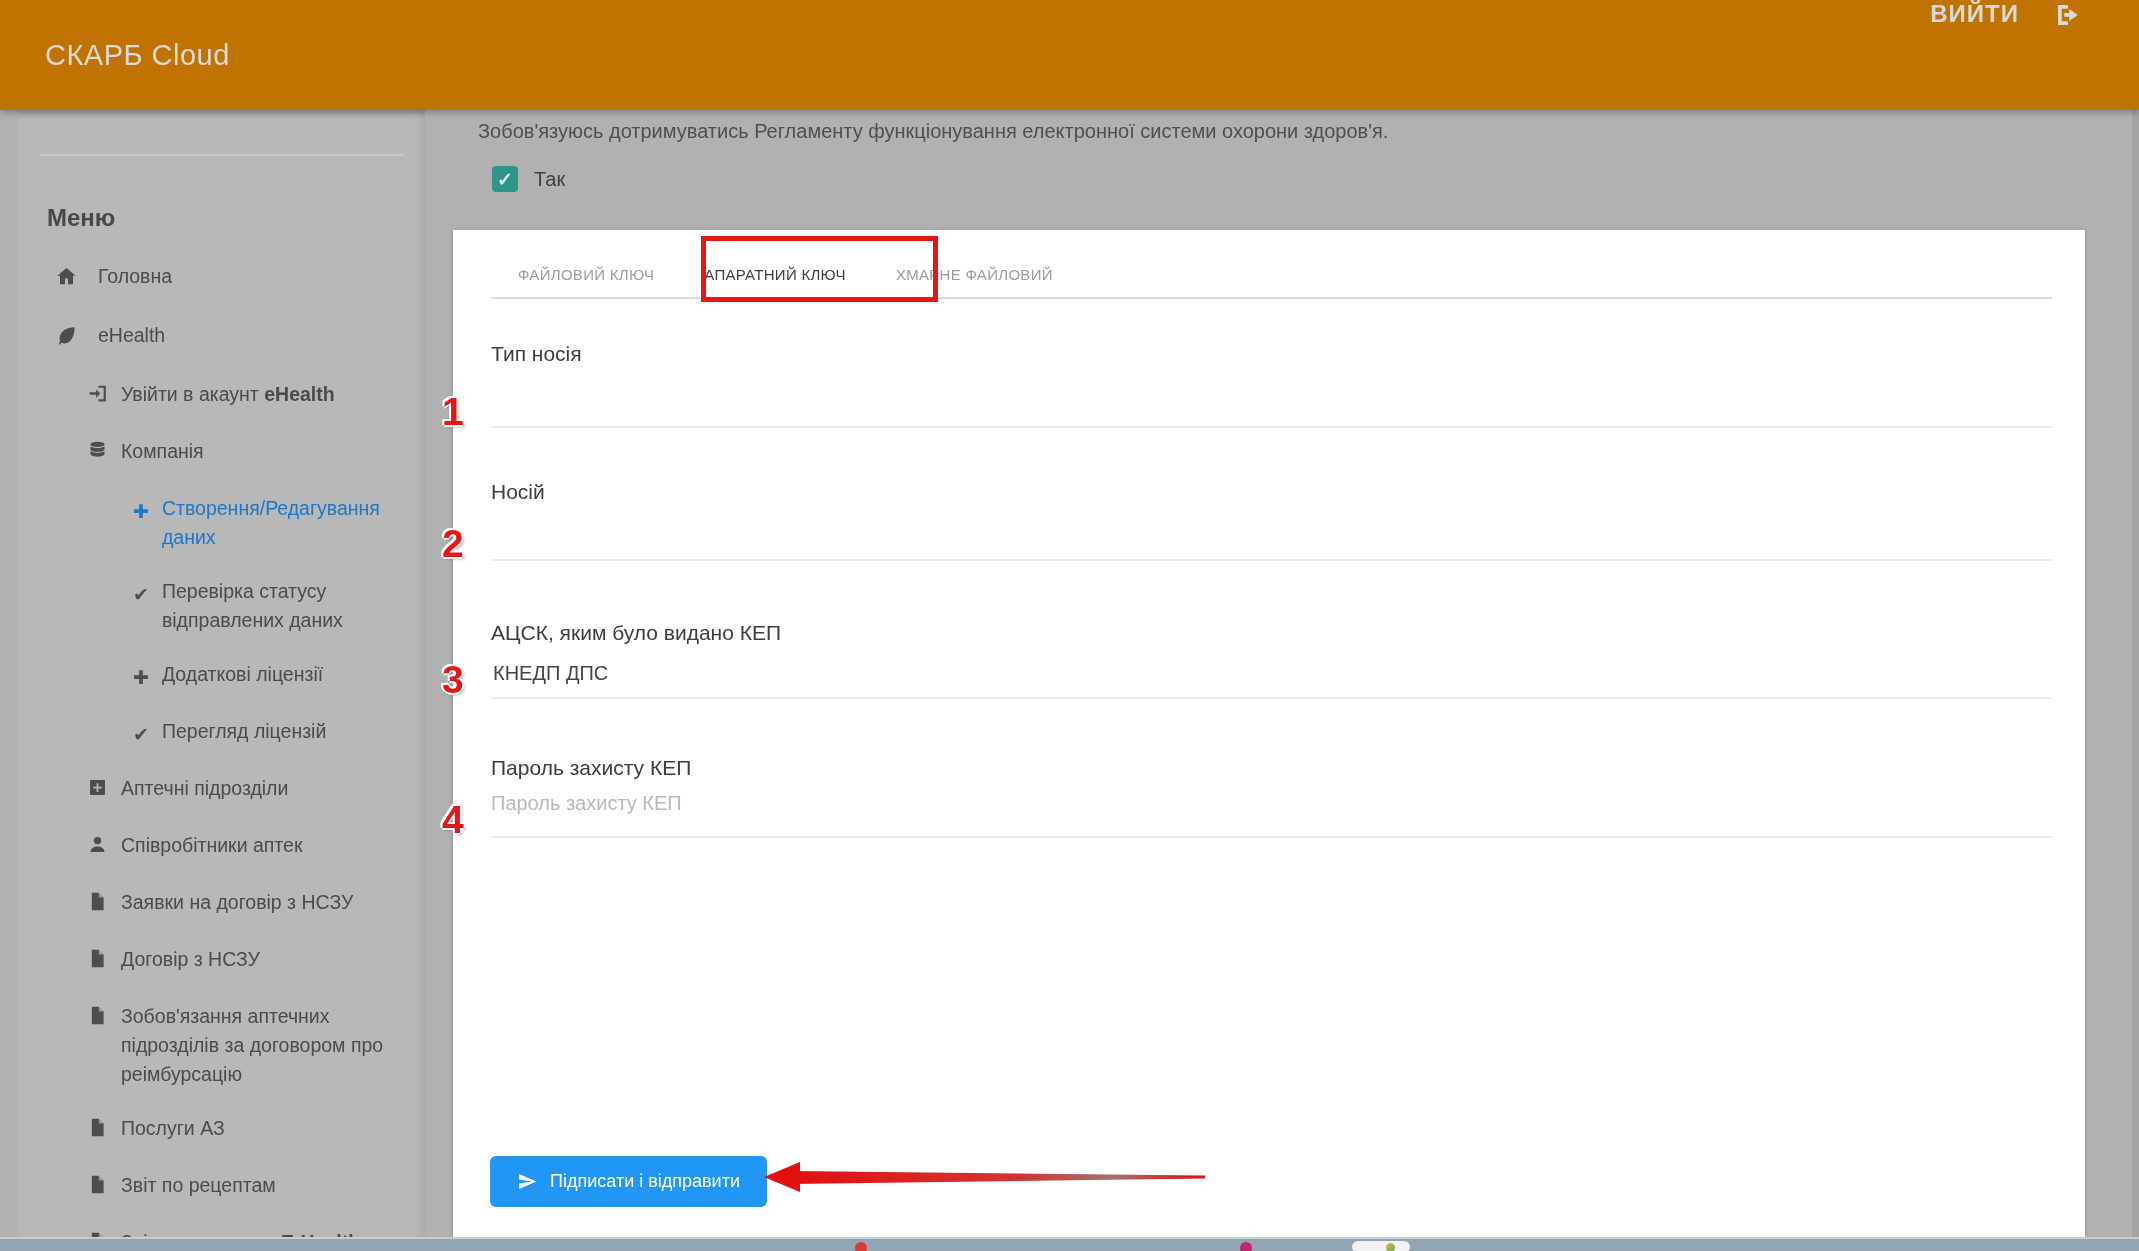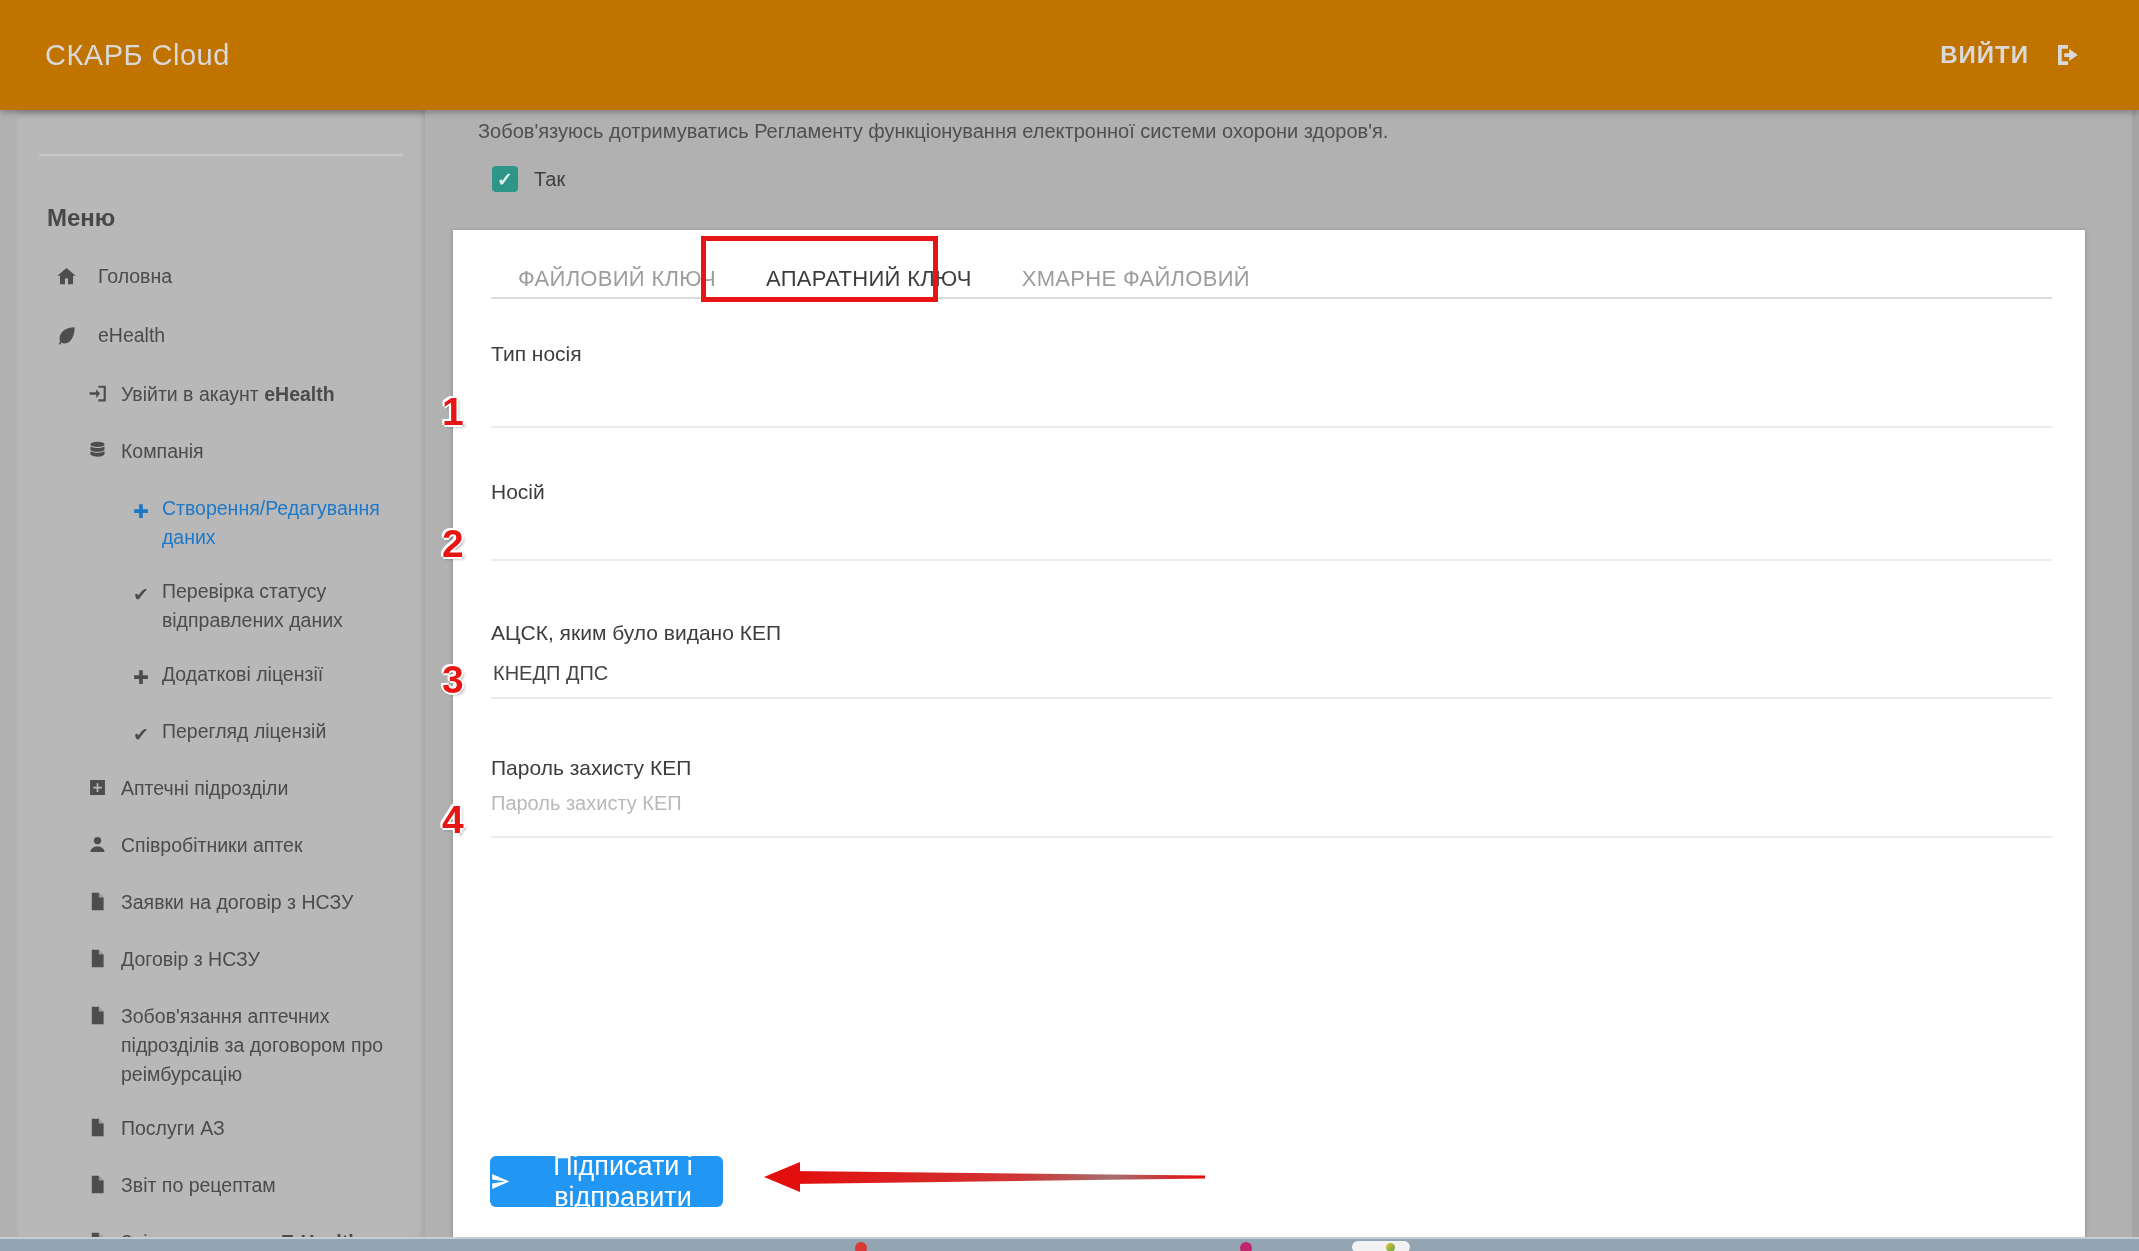--- a/index.html
+++ b/index.html
@@ -9,21 +9,21 @@
     --taskbar_bg:#93a4b2;
   }
   *{box-sizing:border-box; margin:0; padding:0;}
   body{font-family:"Liberation Sans", sans-serif; background:#888;}
   .screen{position:relative; width:2139px; height:1251px; background:var(--page_bg); overflow:hidden;}
 
   
   .header{position:absolute; left:0; top:0; width:2139px; height:110px; background:var(--header_bg);
     z-index:30; display:flex; align-items:center; box-shadow:0 3px 6px rgba(0,0,0,.25);}
   .app-title{color:var(--header_text); font-size:29px; font-weight:500; margin-left:45px; letter-spacing:.5px;}
-  .logout{position:absolute; right:56px; top:0; height:110px; display:flex; align-items:center; gap:24px;
+  .logout{position:absolute; right:56px; top:0; height:110px; display:flex; gap:34px;
     color:var(--header_text); cursor:pointer;}
   .logout-label{font-size:24px; font-weight:bold; letter-spacing:1px;}
   .logout svg{display:block;}
 
   
   .scrollbar-track{position:absolute; right:0; top:110px; width:7px; bottom:14px; background:#a4a4a4; z-index:25;}
 
   
   .sidebar{position:absolute; left:17px; top:110px; width:408px; bottom:14px; background:var(--sidebar_bg);
     box-shadow:inset -8px 0 10px -6px rgba(0,0,0,.10), inset 0 8px 8px -6px rgba(0,0,0,.18); overflow:hidden; z-index:4;}
@@ -49,36 +49,36 @@
   .consent-check-row{position:absolute; left:492px; top:166px; display:flex; align-items:center; gap:16px; z-index:3;}
   .checkbox{width:26px; height:26px; background:var(--checkbox_teal); border-radius:4px; position:relative; cursor:pointer;}
   .checkbox::after{content:"✓"; position:absolute; left:0; right:0; top:0; bottom:0; color:#dff0ec; font-size:19px;
     font-weight:bold; display:flex; align-items:center; justify-content:center;}
   .consent-check-label{font-size:20px; color:#3f3f3f;}
 
   
   .card{position:absolute; left:453px; top:230px; width:1632px; height:1007px; background:var(--card_bg);
     z-index:5; box-shadow:0 1px 4px rgba(0,0,0,.25);}
   .tabs-row{position:absolute; left:63px; top:36px; display:flex; gap:46px;}
-  .tab{font-size:22px; color:var(--tab_inactive); letter-spacing:.3px; cursor:pointer; padding:0 2px;}
+  .tab{font-size:15px; color:var(--tab_inactive); letter-spacing:.3px; cursor:pointer; padding:0 2px;}
   .tab.active{color:var(--tab_active);}
   .tabs-divider{position:absolute; left:38px; right:33px; top:67px; border-bottom:2px solid #dcdcdc;}
   .annotation-tab-box{position:absolute; left:248px; top:6px; width:237px; height:66px;
     border:5px solid var(--annotation_red); z-index:8; pointer-events:none;}
 
   .field-label{position:absolute; left:38px; font-size:21px; color:#3d3d3d;}
   .field-value{position:absolute; left:40px; font-size:20px; color:#454545; cursor:pointer;}
   .field-underline{position:absolute; left:38px; right:33px; border-bottom:2px solid #ececec;}
   .field-empty{position:absolute; left:38px; right:33px; height:40px; cursor:pointer;}
   .password-input{position:absolute; left:38px; top:552px; width:640px; height:42px; border:none; outline:none;
     background:transparent; font-family:"Liberation Sans", sans-serif; font-size:20px; color:#454545;}
   .password-input::placeholder{color:#b9b9b9; opacity:1;}
 
-  .submit-btn{position:absolute; left:37px; top:926px; width:233px; height:51px; background:var(--button_bg);
-    border:none; border-radius:6px; color:#fff; font-family:"Liberation Sans", sans-serif; font-size:27px;
+  .submit-btn{position:absolute; left:37px; top:926px; width:277px; height:51px; background:var(--button_bg);
+    border:none; border-radius:6px; color:#fff; font-family:"Liberation Sans", sans-serif; font-size:18px;
     display:flex; align-items:center; justify-content:center; gap:12px; cursor:pointer;}
   .submit-btn svg{display:block;}
 
   
   .annotation-number{position:absolute; left:442px; z-index:40; color:var(--annotation_red); font-size:39px;
     font-weight:bold; font-family:"Liberation Sans", sans-serif;
     text-shadow:-2px 0 0 #fff, 2px 0 0 #fff, 0 -2px 0 #fff, 0 2px 0 #fff, -2px -2px 0 #fff, 2px 2px 3px rgba(0,0,0,.35);
     pointer-events:none;}
   .num1{top:390px;} .num2{top:522px;} .num3{top:658px;} .num4{top:798px;}
   .annotation-arrow{position:absolute; left:762px; top:1156px; z-index:40; pointer-events:none;}

